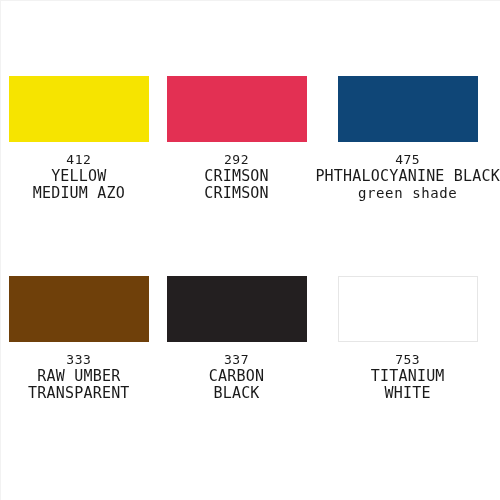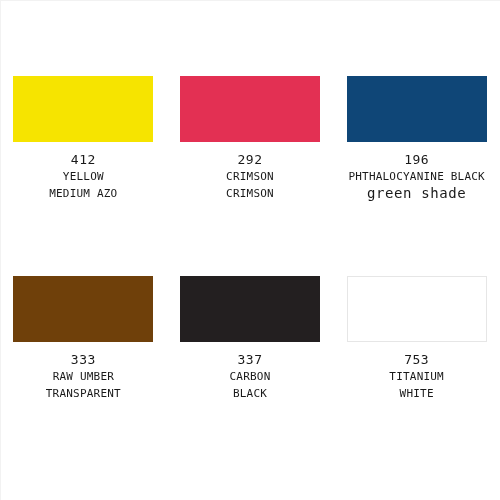--- a/index.html
+++ b/index.html
@@ -55,21 +55,21 @@
     color: #1a1a1a;
     line-height: 17px;
   }
   .code {
     font-family: "DejaVu Sans Mono", monospace;
     font-size: 13px;
     letter-spacing: 0.5px;
   }
   .nameline {
     font-family: "DejaVu Sans Mono", monospace;
-    font-size: 11px;
+    font-size: 15px;
     letter-spacing: 0.2px;
     white-space: nowrap;
   }
   .sub {
     font-family: "DejaVu Sans Mono", monospace;
     font-size: 14px;
     letter-spacing: 0.6px;
     white-space: nowrap;
   }
 </style>
@@ -95,21 +95,21 @@
         <div class="code">292</div>
         <div class="nameline">CRIMSON</div>
         <div class="nameline">CRIMSON</div>
 
       </div>
     </div>
 
     <div class="cell">
       <div class="swatch" style="background-color: rgb(15, 70, 119);"></div>
       <div class="caption">
-        <div class="code">196</div>
+        <div class="code">475</div>
         <div class="nameline">PHTHALOCYANINE BLACK</div>
 
         <div class="sub">green shade</div>
       </div>
     </div>
 
     <div class="cell">
       <div class="swatch" style="background-color: rgb(111, 64, 10);"></div>
       <div class="caption">
         <div class="code">333</div>

